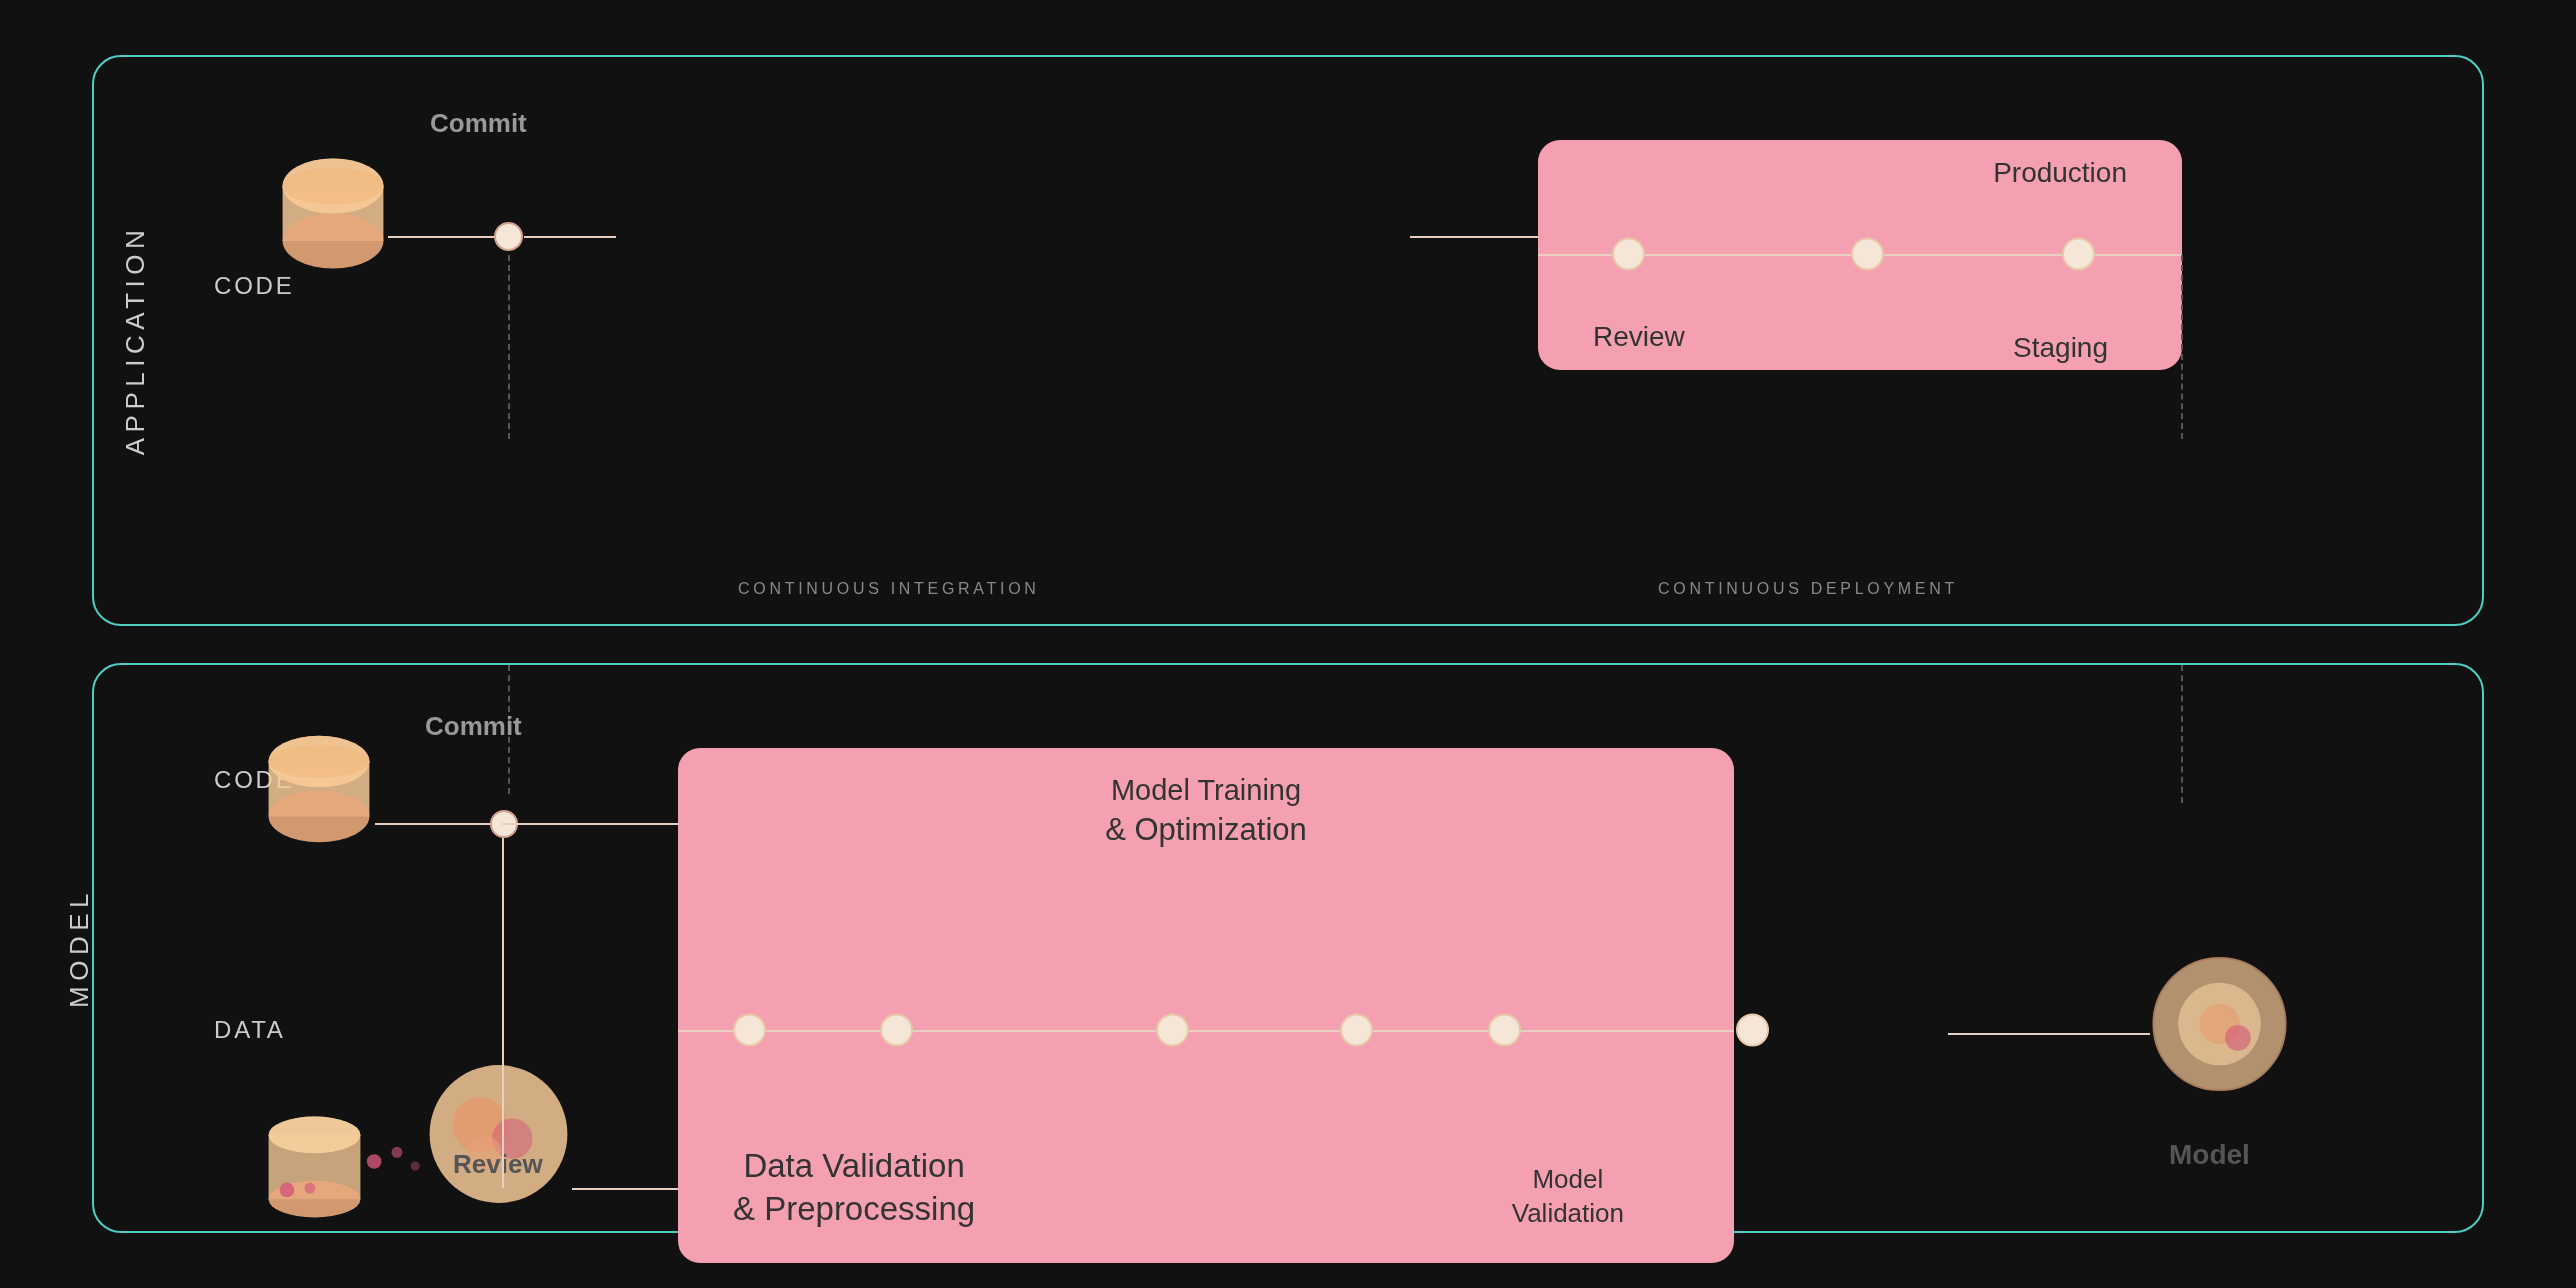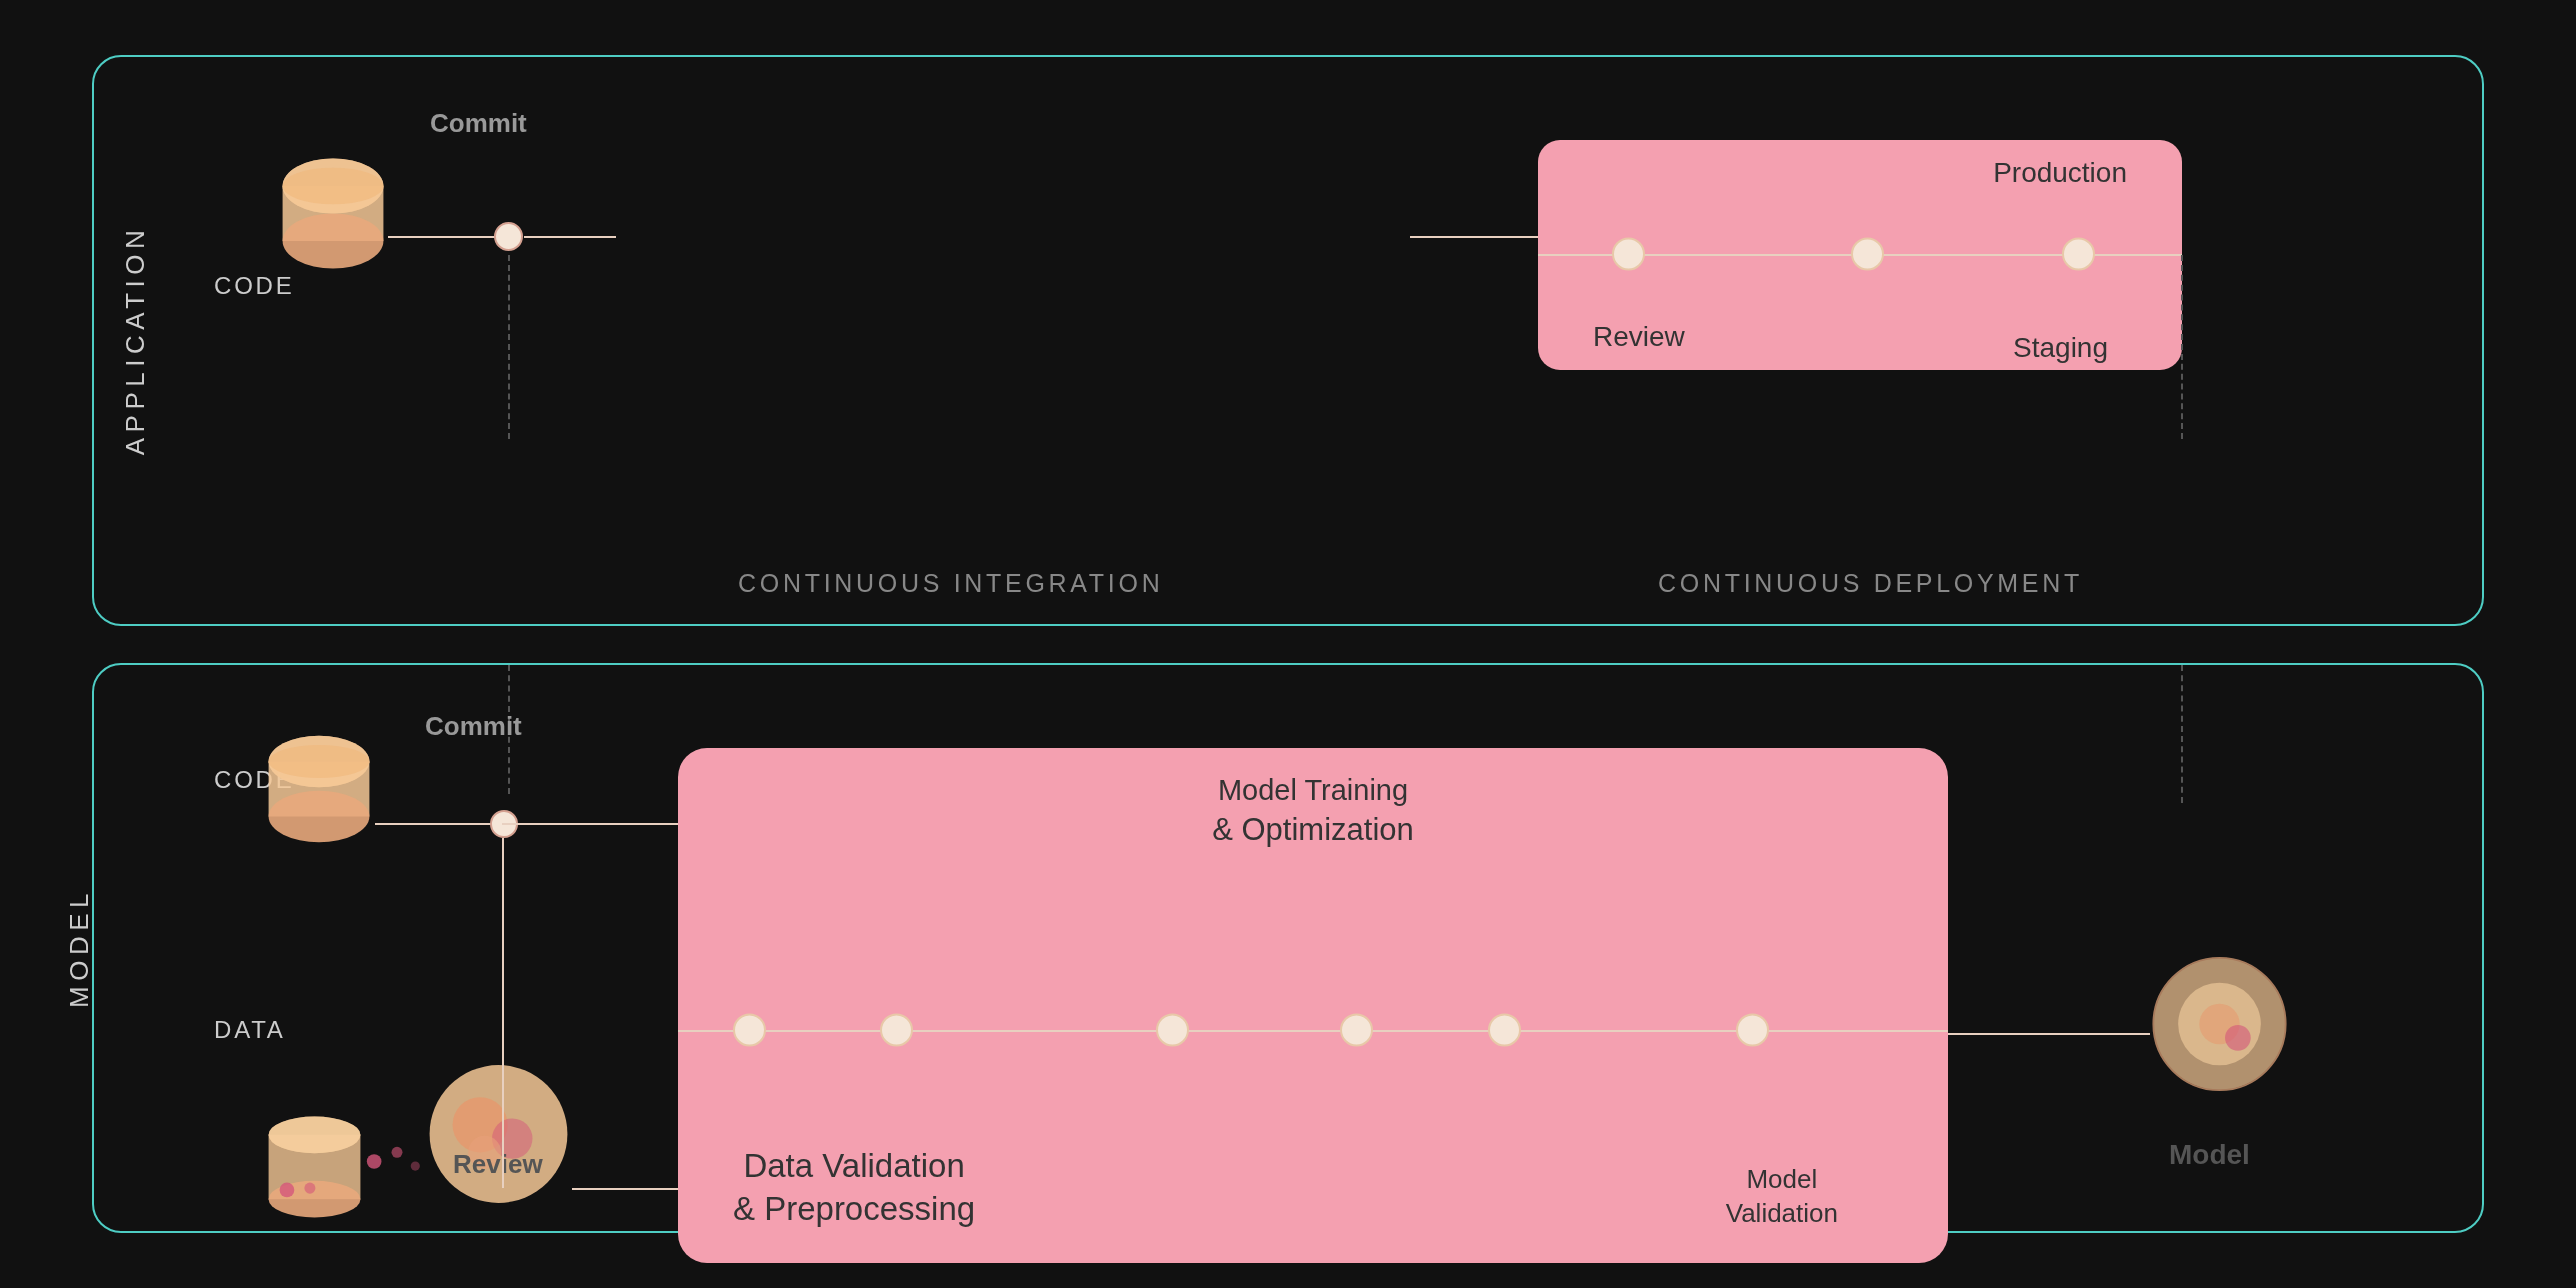--- a/index.html
+++ b/index.html
@@ -91,21 +91,21 @@
       font-size: 26px;
       font-weight: 700;
       text-align: center;
       white-space: nowrap;
     }
 
     
     .section-sub-label {
       position: absolute;
       color: #888888;
-      font-size: 25px;
+      font-size: 16px;
       letter-spacing: 3.7px;
       text-transform: uppercase;
       font-weight: 400;
     }
 
     
     .commit-node {
       position: absolute;
       border-radius: 50%;
       background: #f5e6d8;
@@ -226,21 +226,21 @@
     </svg>
 
     <span class="node-label" style="left:359px; bottom:51px; font-size:26px; color:#555;">Review</span>
 
     <div class="pipeline-line-v" style="left:408px; top:173px; height:350px;"></div>
 
     <div class="pipeline-line" style="left:478px; top:523px; width:110px;"></div>
 
     <div class="pipeline-line" style="left:408px; top:158px; width:180px;"></div>
 
-    <div class="stage-box" style="left:584px; top:83px; width:1270px; height:515px;border-radius:29px;">
+    <div class="stage-box" style="left:584px; top:83px; width:1056px; height:515px;">
 
       <span class="stage-title" style="top:26px; left:0; right:0; font-size:29px;">Model Training</span>
       <span class="stage-title" style="top:64px; left:0; right:0; font-size:31px;">&amp; Optimization</span>
 
       <div class="pipeline-line" style="left:0; top:55%; width:100%; margin-top:-0.9px;"></div>
 
       <span class="stage-title" style="bottom:32px; left:55px; font-size:33px; line-height:1.3;">Data Validation<br>&amp; Preprocessing</span>
 
       <span class="stage-title" style="bottom:32px; right:110px; font-size:26px; line-height:1.3;">Model<br>Validation</span>
 

